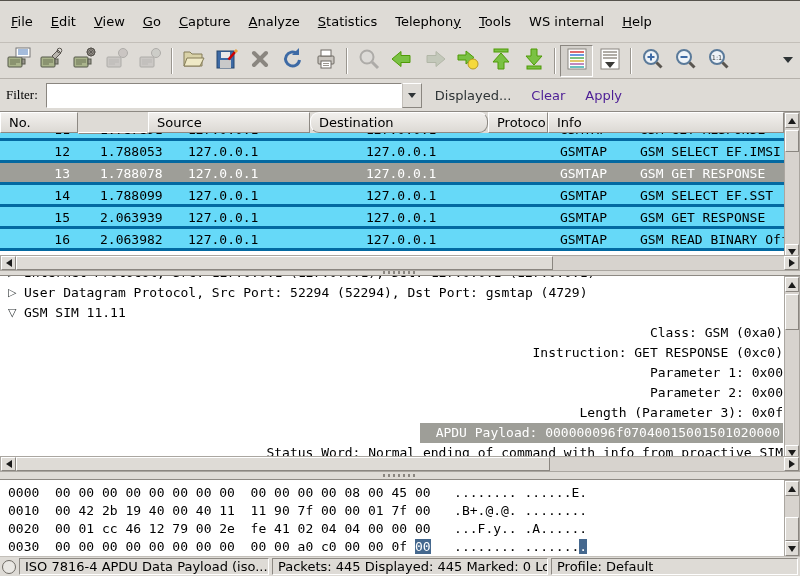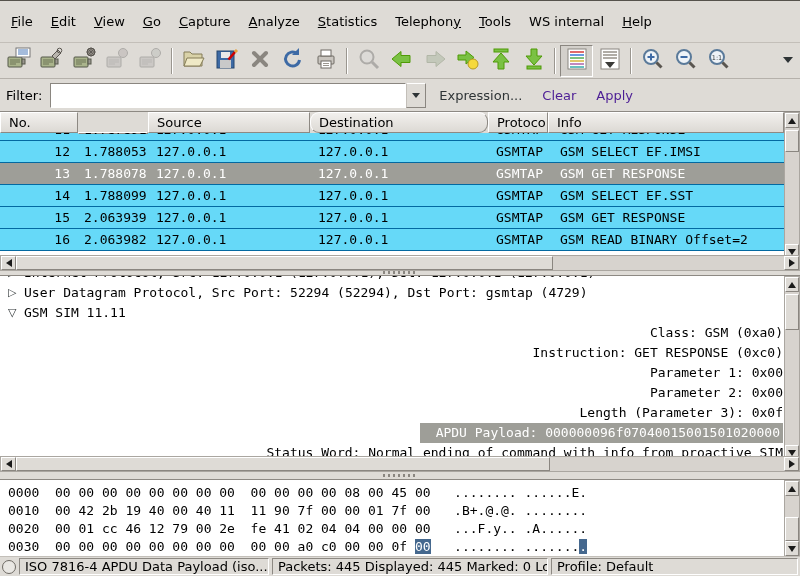--- a/index.html
+++ b/index.html
@@ -15,36 +15,36 @@
   
   .toolbar { height:38px; display:flex; align-items:center; padding:0 2px; background:#dedbd6; border-bottom:1px solid #b5b1ab; }
   .tbtn { width:33px; height:32px; display:flex; align-items:center; justify-content:center; border:1px solid transparent; background:transparent; flex:0 0 auto; }
   .tbtn.disabled { opacity:.42; filter:grayscale(.8); }
   .tbtn.pressed { border:1px solid; border-color:#8a8680 #ffffff #ffffff #8a8680; background:#d3d0cb; }
   .tsep { width:2px; height:26px; margin:0 4px; border-left:1px solid #9a968f; border-right:1px solid #ffffff; flex:0 0 auto; }
   .spring { flex:1; }
 
   
   .filterbar { height:34px; display:flex; align-items:center; padding:0 6px; gap:6px; background:#dedbd6; border-bottom:1px solid #8d8983; }
-  .flabel { padding-right:2px; }
+  .flabel { padding-right:2px;font-family:Liberation Serif, serif; }
   .combo { display:flex; align-items:center; }
   .fentry { width:356px; height:25px; border:1px solid; border-color:#8a8680 #ffffff #ffffff #8a8680; background:#fff; padding:0 4px; font-size:13px; font-family:"DejaVu Sans","Liberation Sans",sans-serif; }
   .combo-btn { width:20px; height:25px; background:#dedbd6; border:1px solid; border-color:#ffffff #8a8680 #8a8680 #c3bfb9; display:flex; align-items:center; justify-content:center; }
   .tri-dn { width:0; height:0; border-left:4px solid transparent; border-right:4px solid transparent; border-top:5px solid #2e3436; }
   .fbtn { border:none; background:none; font-size:13px; color:#2e3436; padding:4px 7px; font-family:inherit; }
   .fbtn.disabled { color:#4c1d95; }
 
   
   .packetpane { height:164px; position:relative; background:#fff; overflow:hidden; }
   .phead { display:flex; height:21px; margin-right:16px; background:#dedbd6; }
   .hcell { display:flex; align-items:center; padding-left:8px; overflow:hidden; white-space:nowrap;
            border:1px solid; border-color:#ffffff #8d8983 #8d8983 #ffffff; background:linear-gradient(#f2f0ed,#dcd9d4); }
   .k-no{width:78px;} .k-time{width:70px;margin-top:20px;} .k-src{width:162px;} .k-dst{width:178px;border-radius:9px;} .k-proto{width:60px;} .k-info{flex:1;}
   .prows { height:127px; margin-right:16px; overflow:hidden; background:#fff; font-family:"DejaVu Sans Mono","Liberation Mono",monospace; }
-  .prow { display:flex; height:22px; line-height:21px; background:#66d9f8; border-bottom:1px solid #0369a1; }
+  .prow { display:flex; height:22px; line-height:21px; background:#66d9f8; border-bottom:3px solid #0369a1;gap:16px; }
   .prow.selected { background:#9e9e98; color:#fff; }
   .prow.clipped { margin-top:-14px; }
   .pc { white-space:pre; overflow:hidden; }
   .c-no{width:78px; text-align:right; padding-right:8px;} .c-time{width:70px; padding-left:6px;}
   .c-src{width:162px; padding-left:8px;} .c-dst{width:178px; padding-left:8px;}
   .c-proto{width:64px; padding-left:8px;} .c-info{flex:1; padding-left:8px;}
 
   
   .sb-v { position:absolute; top:0; right:0; width:16px; background:#d7d3ce; border:1px solid #aaa6a0; display:flex; flex-direction:column; }
   .sb-h { height:16px; background:#d7d3ce; border:1px solid #aaa6a0; display:flex; }
@@ -274,21 +274,21 @@
   </div>
 
   <div class="filterbar">
     <span class="flabel">Filter:</span>
     <span class="combo">
       <input class="fentry" type="text" value="" style="">
       <span class="combo-btn">
           <span class="tri-dn"></span>
         </span>
     </span>
-    <button class="fbtn">Expression...</button>
+    <button class="fbtn">Displayed...</button>
     <button class="fbtn disabled">Clear</button>
     <button class="fbtn disabled">Apply</button>
   </div>
 
   <div class="packetpane">
     <div class="phead">
 
     <div class="hcell k-no">
           <span>No.</span>
         </div>

